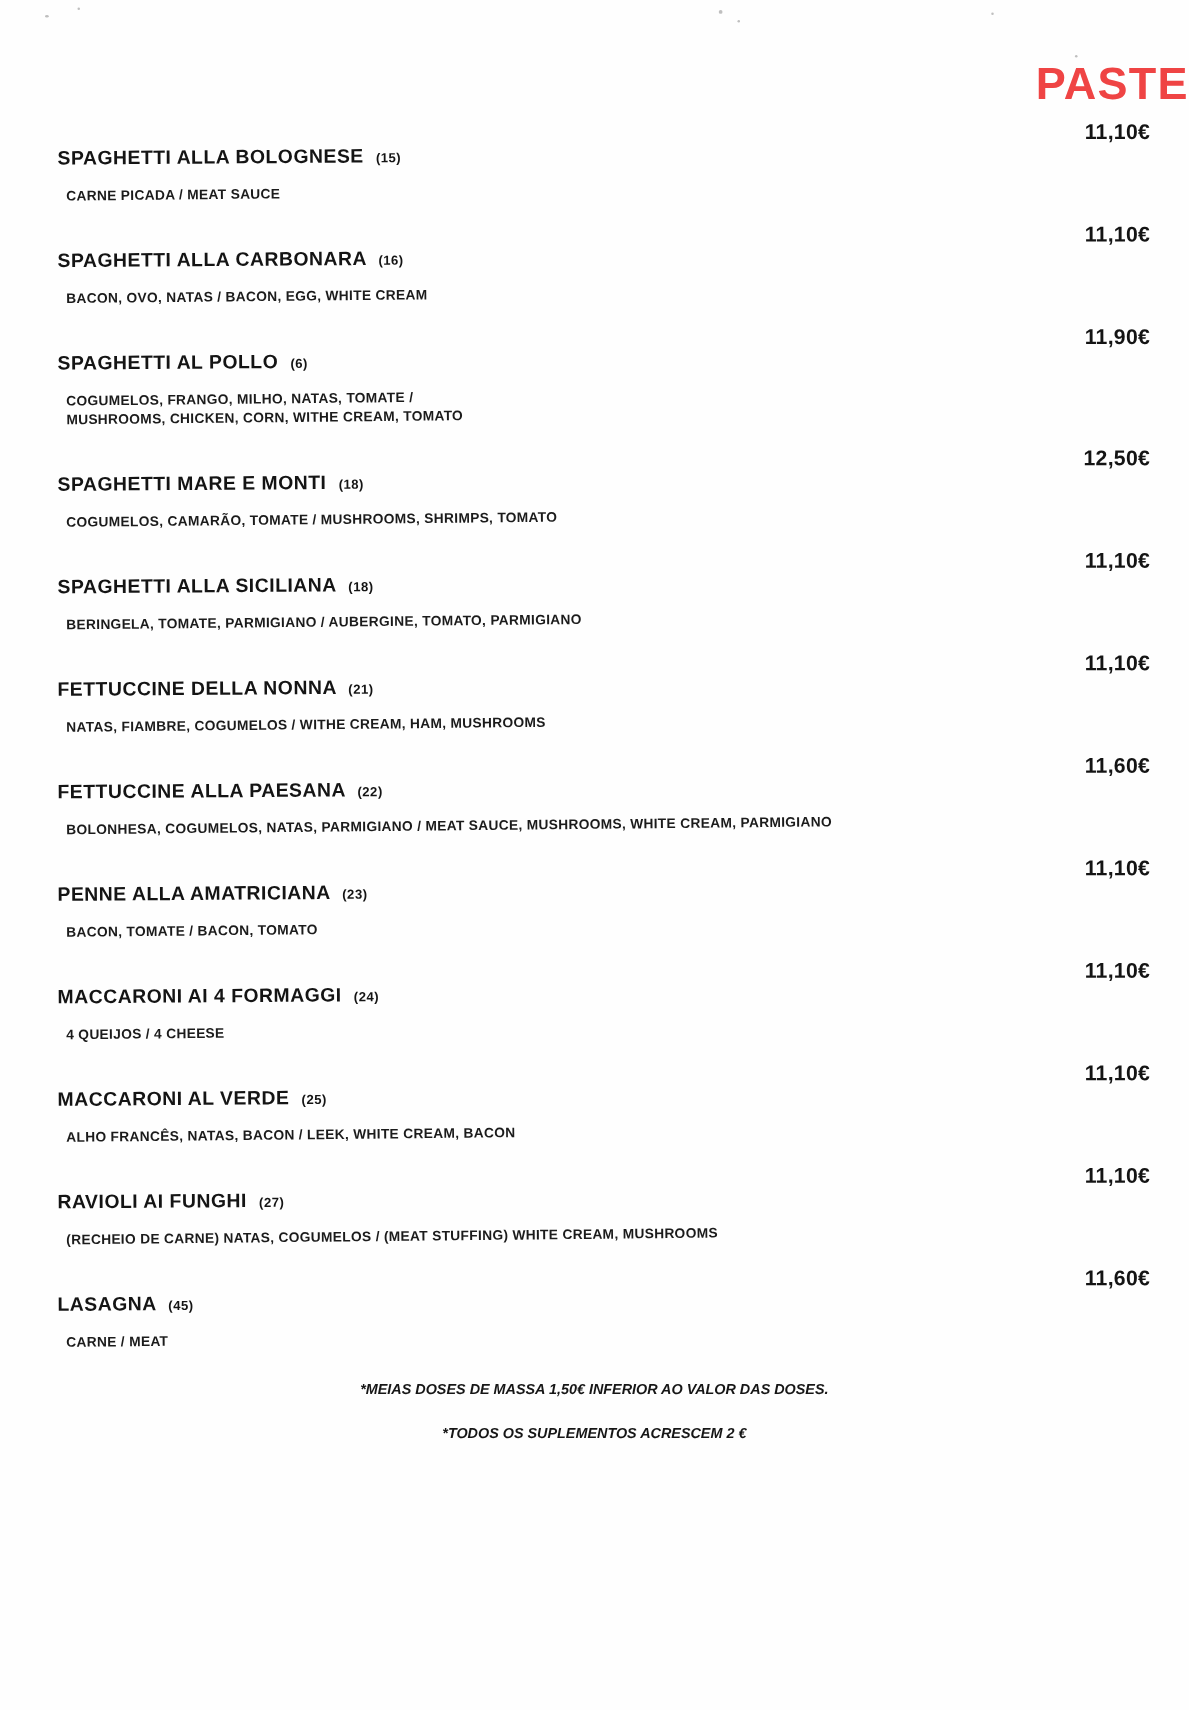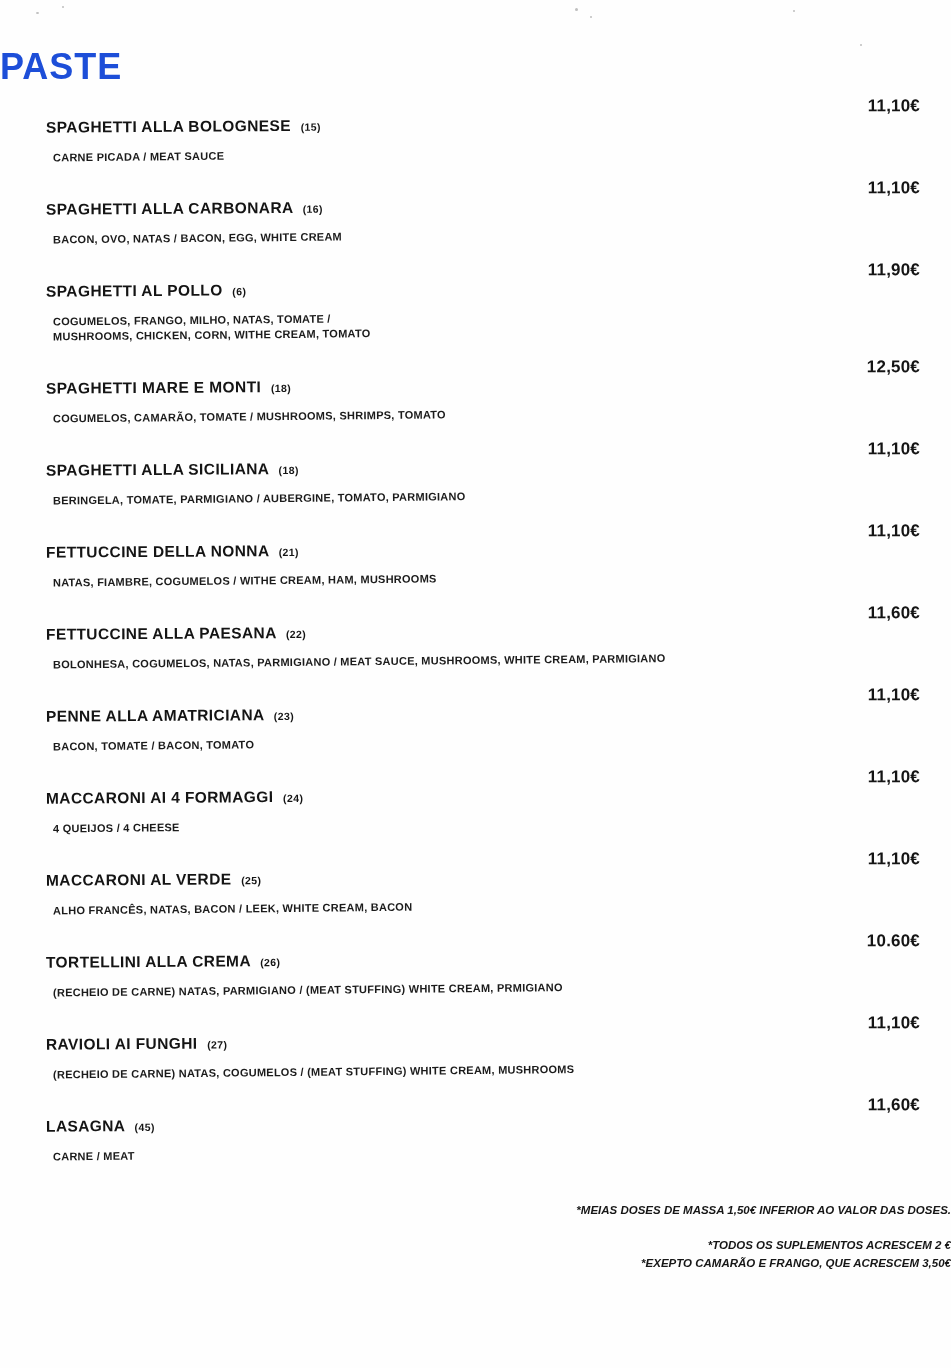--- a/index.html
+++ b/index.html
@@ -17,25 +17,25 @@
     padding-top: 46px;
     overflow: hidden;
   }
   .speck {
     position: absolute;
     background: #8a8a8a;
     border-radius: 50%;
     opacity: .55;
   }
   .title {
-    text-align: left;
+    text-align: right;
     font-size: 36px;
     font-weight: 700;
     letter-spacing: 1px;
-    color: #1d4ed8;
+    color: #ef4444;
     line-height: 42px;
   }
   .menu { margin-top: 2px; }
   .menu-item { padding: 6px 0 6px 0; }
   .price {
     text-align: right;
     padding-right: 31px;
     font-size: 17px;
     font-weight: 700;
     line-height: 19px;
@@ -65,22 +65,22 @@
     font-size: 11px;
     font-weight: 700;
     letter-spacing: 0.25px;
     line-height: 15px;
     white-space: pre-line;
     transform: rotate(-0.6deg);
     transform-origin: left center;
     color: #1b1b1b;
   }
   .footer {
-    margin-top: 32px;
-    text-align: right;
+    margin-top: 16px;
+    text-align: center;
     font-weight: 700;
     font-style: italic;
     font-size: 11.5px;
     line-height: 14px;
     color: #161616;
   }
   .footer .note1 { margin-bottom: 21px; }
   .footer .note3 { margin-top: 4px; }
 </style>
 </head>
@@ -184,28 +184,20 @@
 
     <div class="menu-item">
       <div class="price">11,10€</div>
       <div class="name-row">
         <span class="item-name">MACCARONI AL  VERDE</span>
         <span class="item-number">(25)</span>
       </div>
       <div class="desc">ALHO FRANCÊS, NATAS, BACON  / LEEK, WHITE CREAM, BACON</div>
     </div>
 
-    <div class="menu-item">
-      <div class="price">10.60€</div>
-      <div class="name-row">
-        <span class="item-name">TORTELLINI ALLA CREMA</span>
-        <span class="item-number">(26)</span>
-      </div>
-      <div class="desc">(RECHEIO DE CARNE)  NATAS, PARMIGIANO /  (MEAT STUFFING)  WHITE CREAM, PRMIGIANO</div>
-    </div>
 
     <div class="menu-item">
       <div class="price">11,10€</div>
       <div class="name-row">
         <span class="item-name">RAVIOLI AI FUNGHI</span>
         <span class="item-number">(27)</span>
       </div>
       <div class="desc">(RECHEIO DE CARNE)  NATAS, COGUMELOS /  (MEAT STUFFING)  WHITE CREAM, MUSHROOMS</div>
     </div>
 
@@ -216,16 +208,15 @@
         <span class="item-number">(45)</span>
       </div>
       <div class="desc">CARNE /  MEAT</div>
     </div>
 
   </div>
 
   <div class="footer">
     <div class="note1">*MEIAS DOSES DE MASSA 1,50€ INFERIOR AO  VALOR DAS DOSES.</div>
     <div class="note2">*TODOS OS SUPLEMENTOS ACRESCEM 2 €</div>
-    <div class="note3">*EXEPTO CAMARÃO E FRANGO, QUE ACRESCEM 3,50€</div>
   </div>
 
 </div>
 
 </body></html>

